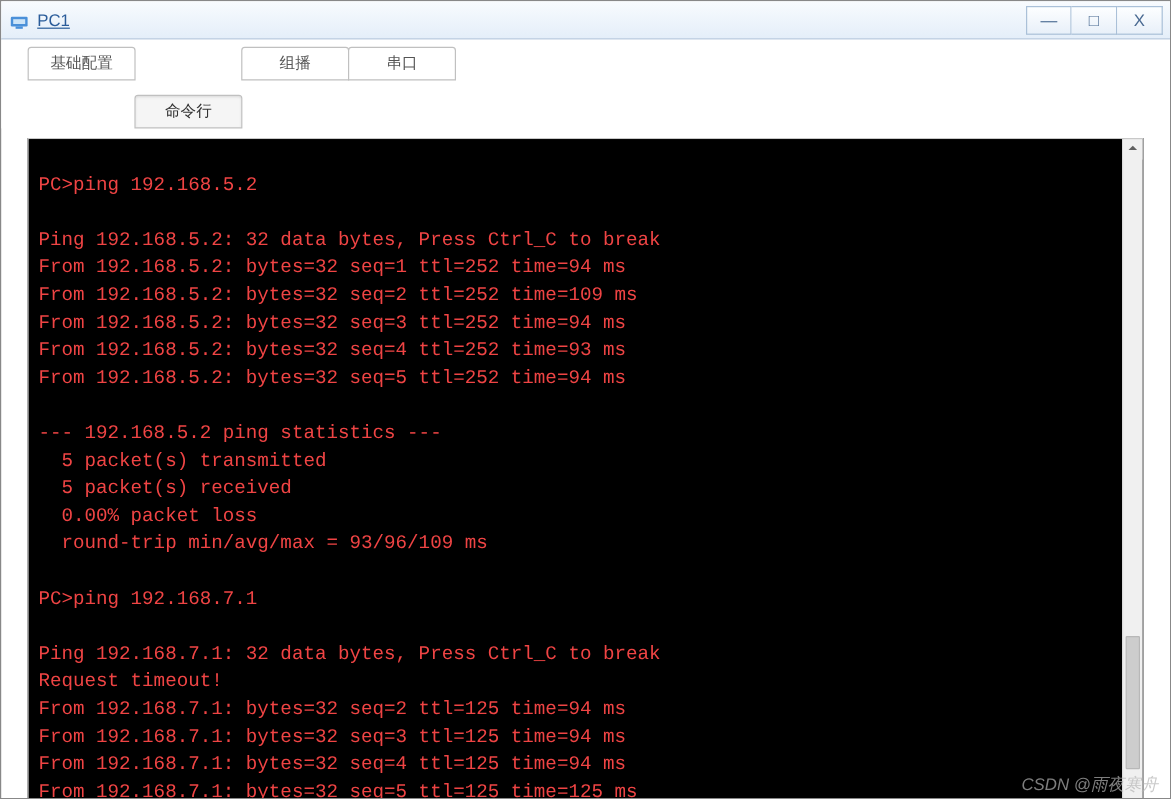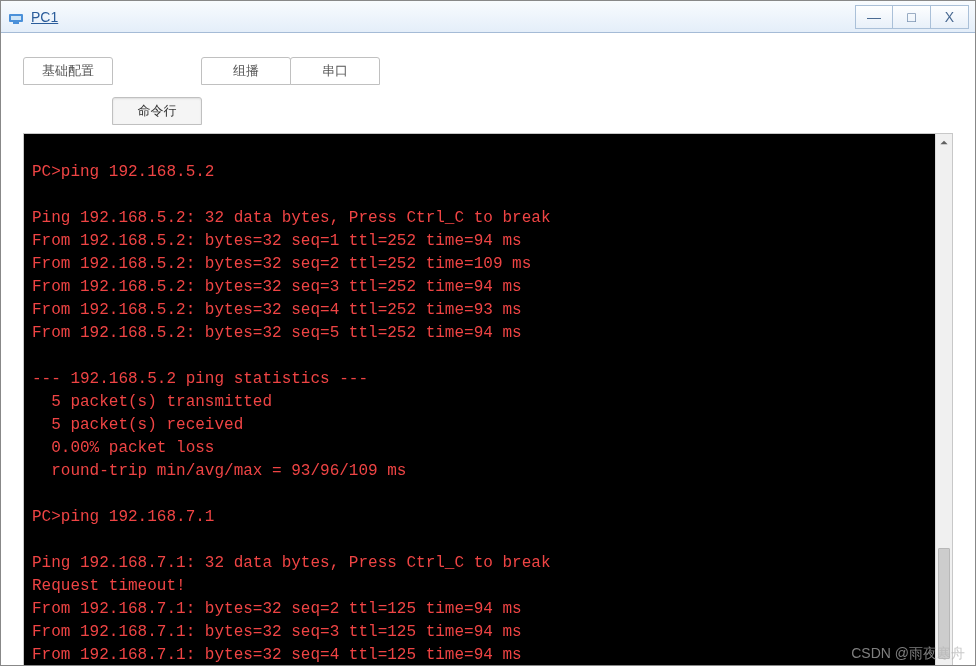--- a/index.html
+++ b/index.html
@@ -56,21 +56,21 @@
       justify-content: center;
       font-size: 14px;
       color: #4a6a92;
       font-family: Arial;
       cursor: pointer;
     }
     .window-btn + .window-btn {
       border-left: none;
     }
     .tabs-row {
-      padding: 24px 22px 0 22px;
+      padding: 6px 22px 0 22px;
       display: flex;
       gap: 0;
       background: #fff;
     }
     .tab {
       min-width: 90px;
       height: 28px;
       border: 1px solid #c0c0c0;
       background: #fff;
       color: #555;
@@ -145,20 +145,21 @@
       left: 0;
       right: 0;
     }
     .watermark {
       position: absolute;
       bottom: 2px;
       right: 10px;
       color: rgba(180,180,180,0.7);
       font-size: 14px;
       font-family: "Microsoft YaHei", sans-serif;
+      font-style: italic;
     }
   </style>
 </head>
 <body>
 
 <div class="titlebar">
   <span class="titlebar-icon">
     <svg viewBox="0 0 18 18">
         <rect x="2" y="6" width="14" height="8" rx="1" fill="#4a90d9"></rect>
         <rect x="4" y="8" width="10" height="4" fill="#cde4f7"></rect>

